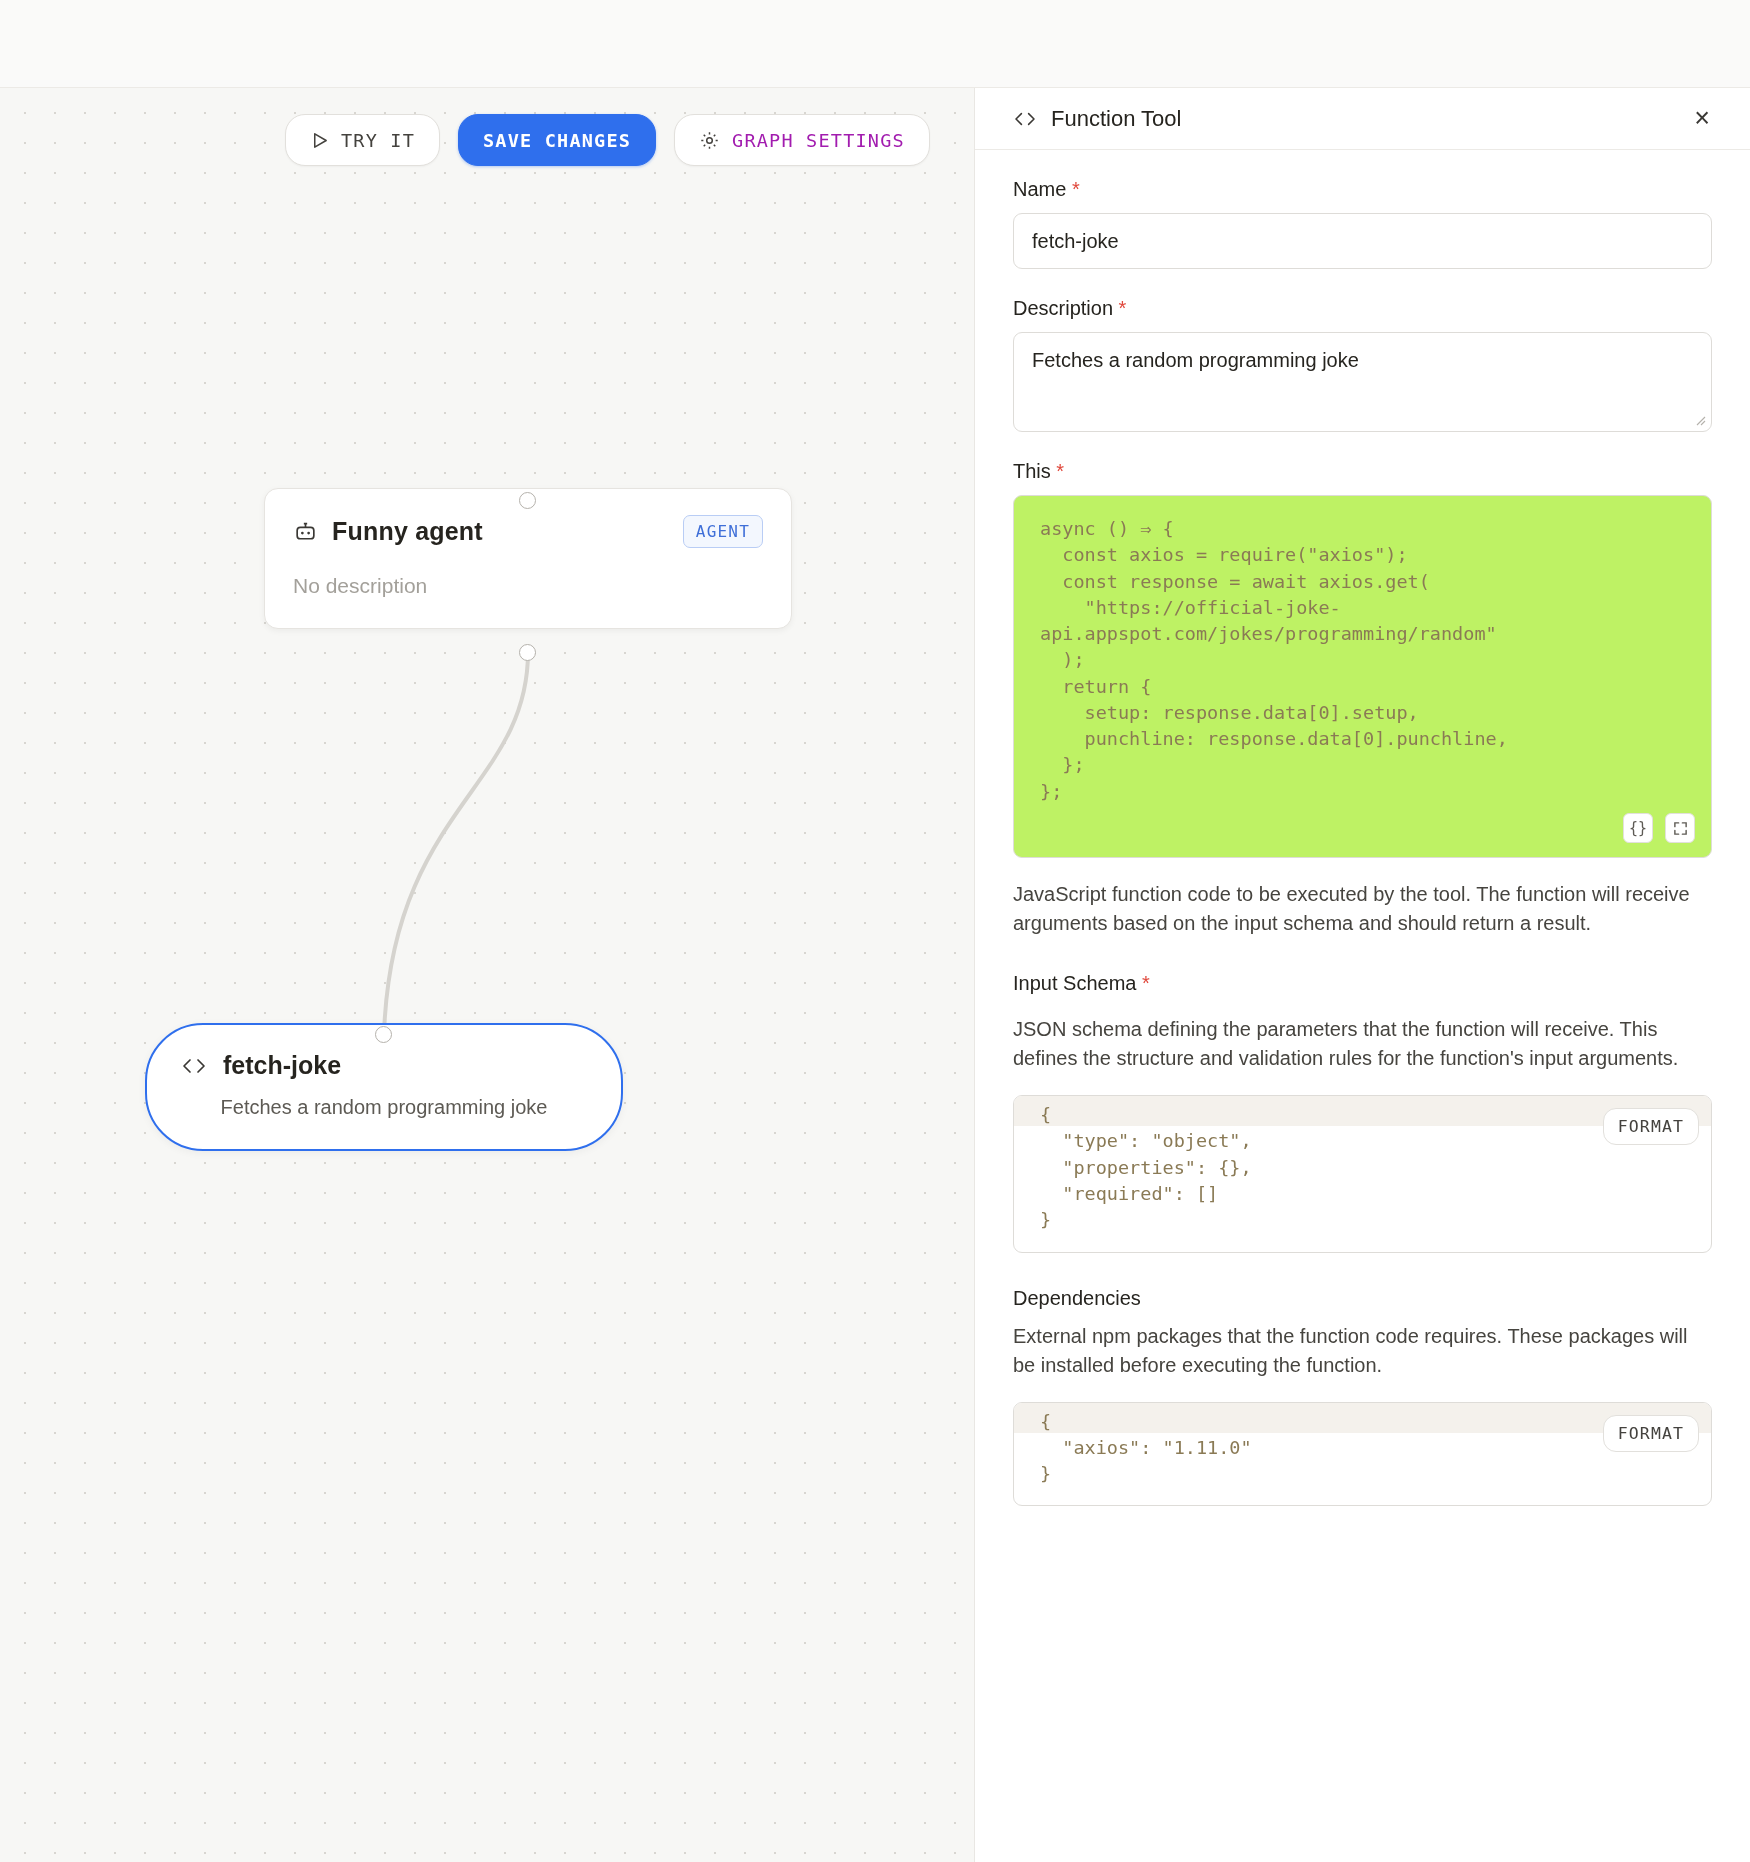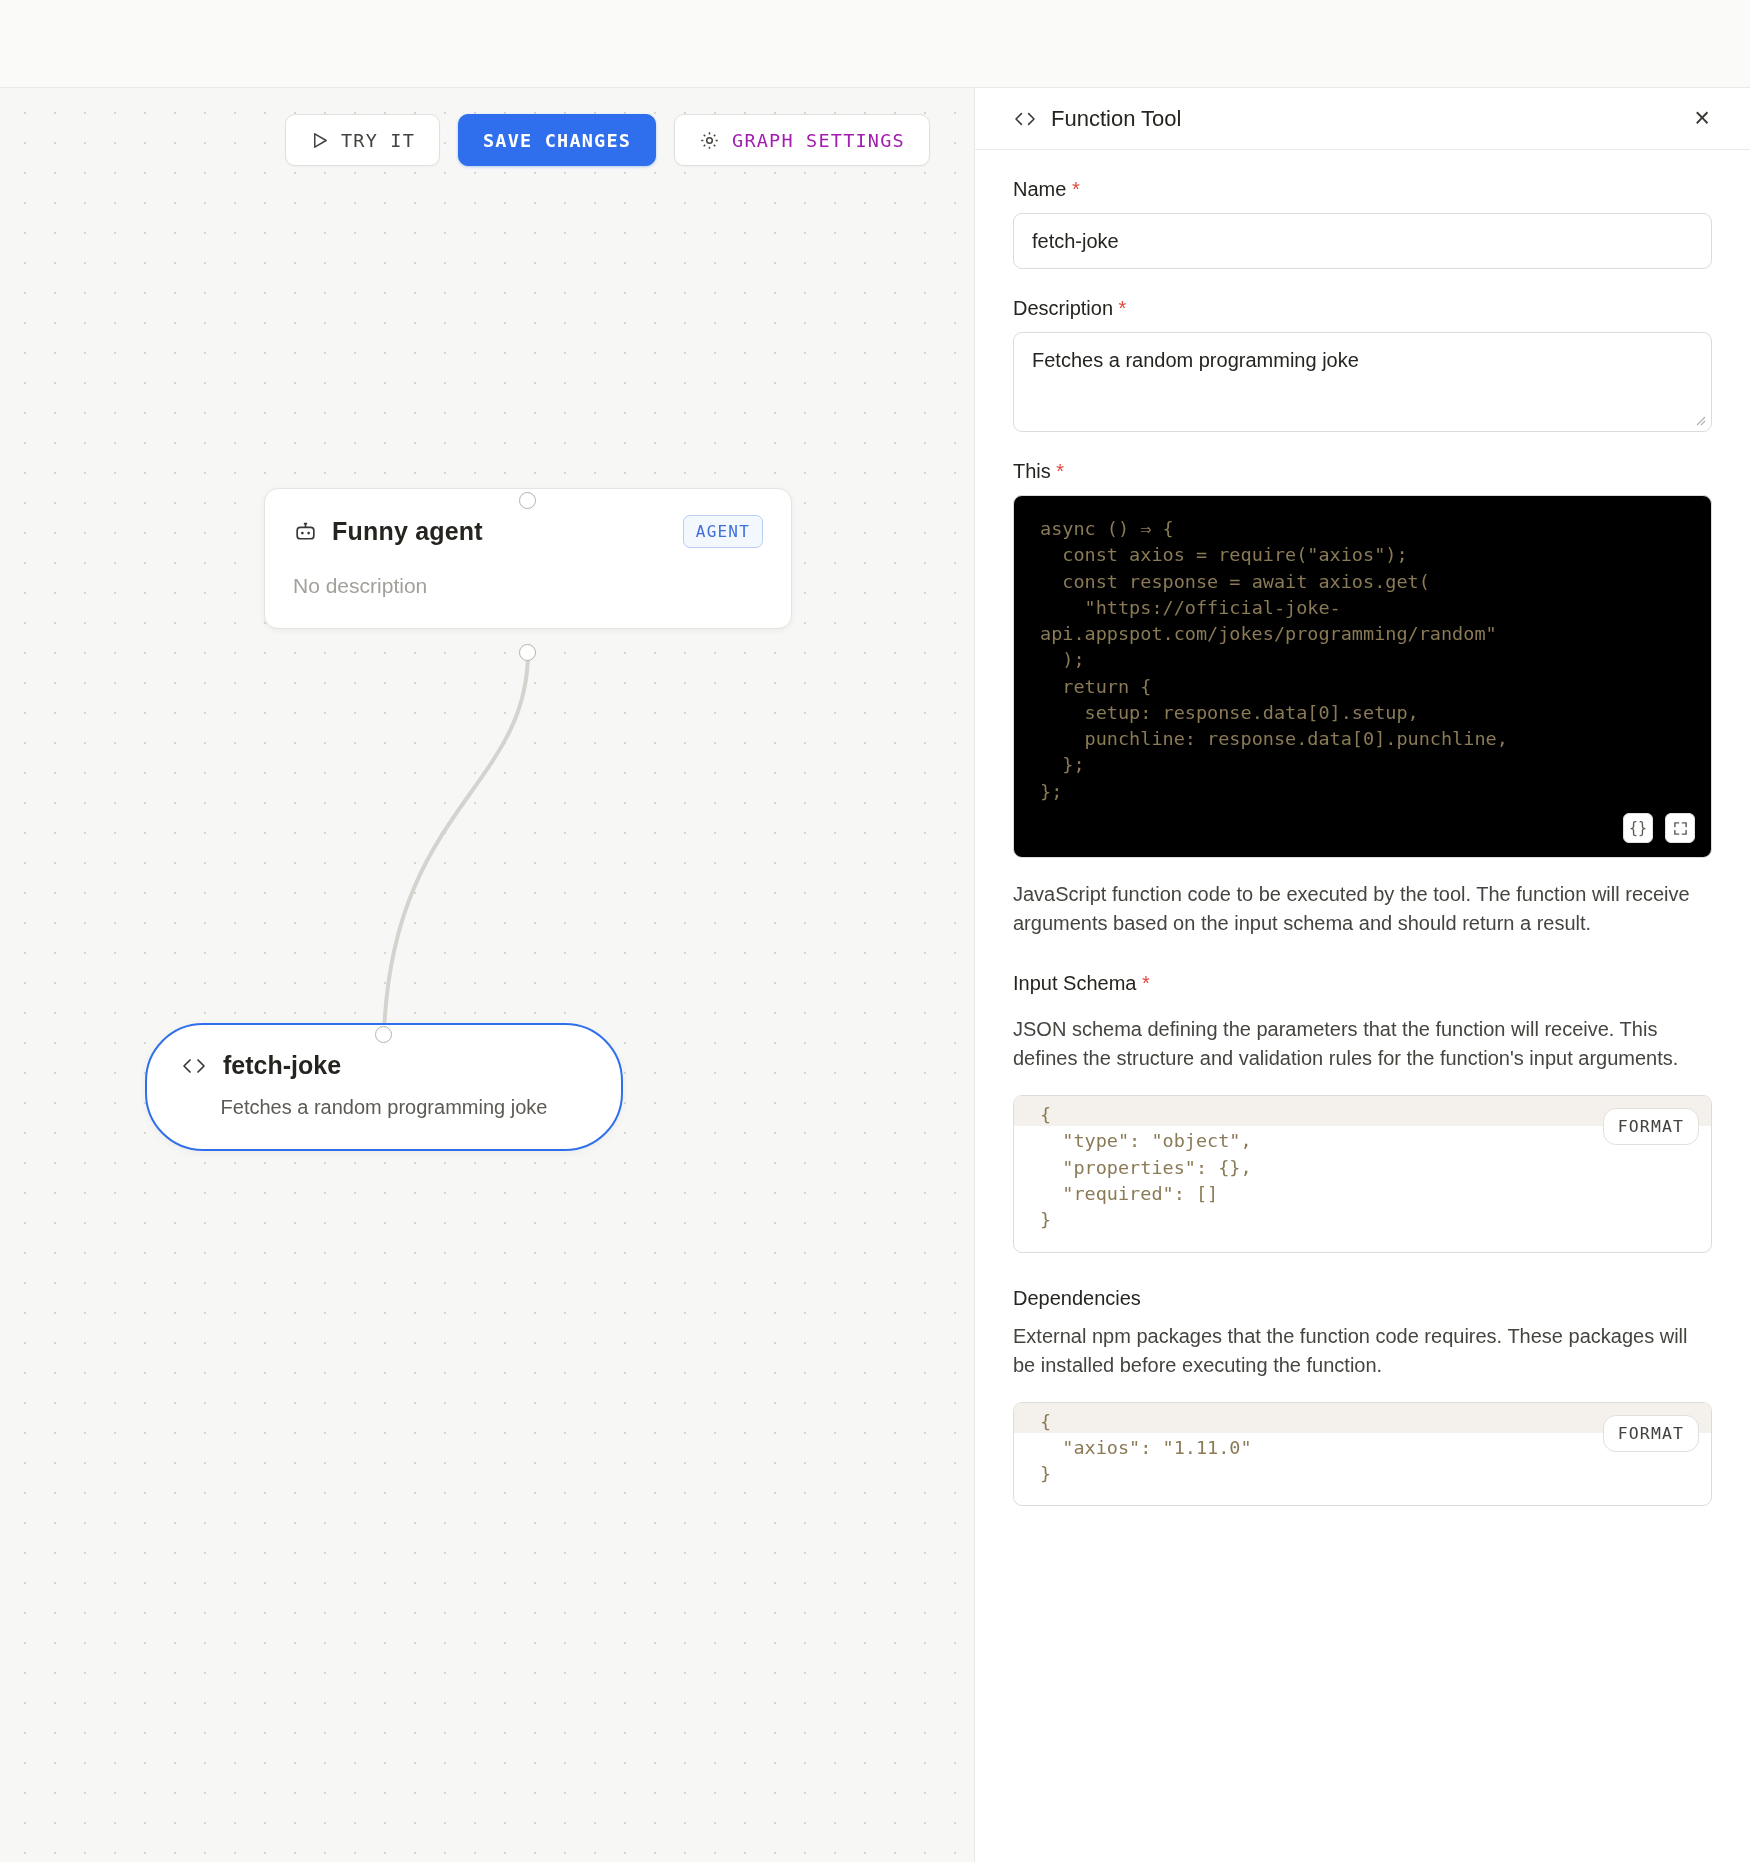--- a/index.html
+++ b/index.html
@@ -46,21 +46,21 @@
     display: flex;
     align-items: center;
     gap: 18px;
   }
   .btn {
     display: flex;
     align-items: center;
     gap: 12px;
     height: 52px;
     padding: 12px 24px;
-    border-radius: 10px;
+    border-radius: 20px;
     font-size: 18.5px;
     letter-spacing: 1.2px;
     font-family: "DejaVu Sans Mono", monospace;
     cursor: pointer;
     white-space: nowrap;
   }
   .btn-try {
     background: #ffffff;
     border: 1px solid #e2e0dc;
     color: #44423e;
@@ -226,21 +226,21 @@
     position: absolute; right: 5px; bottom: 5px;
     width: 12px; height: 12px;
   }
   .gap { height: 28px; }
 
   
   .code-box {
     position: relative;
     border: 1px solid #dedcd8;
     border-radius: 9px;
-    background: #000000;
+    background: #bef264;
     padding: 20px 22px 26px 26px;
     font-family: "DejaVu Sans Mono", monospace;
     font-size: 18.5px;
     line-height: 1.42;
     white-space: pre-wrap;
     color: #8a7a55;
   }
   .code-actions {
     position: absolute; right: 16px; bottom: 14px;
     display: flex; gap: 12px;

